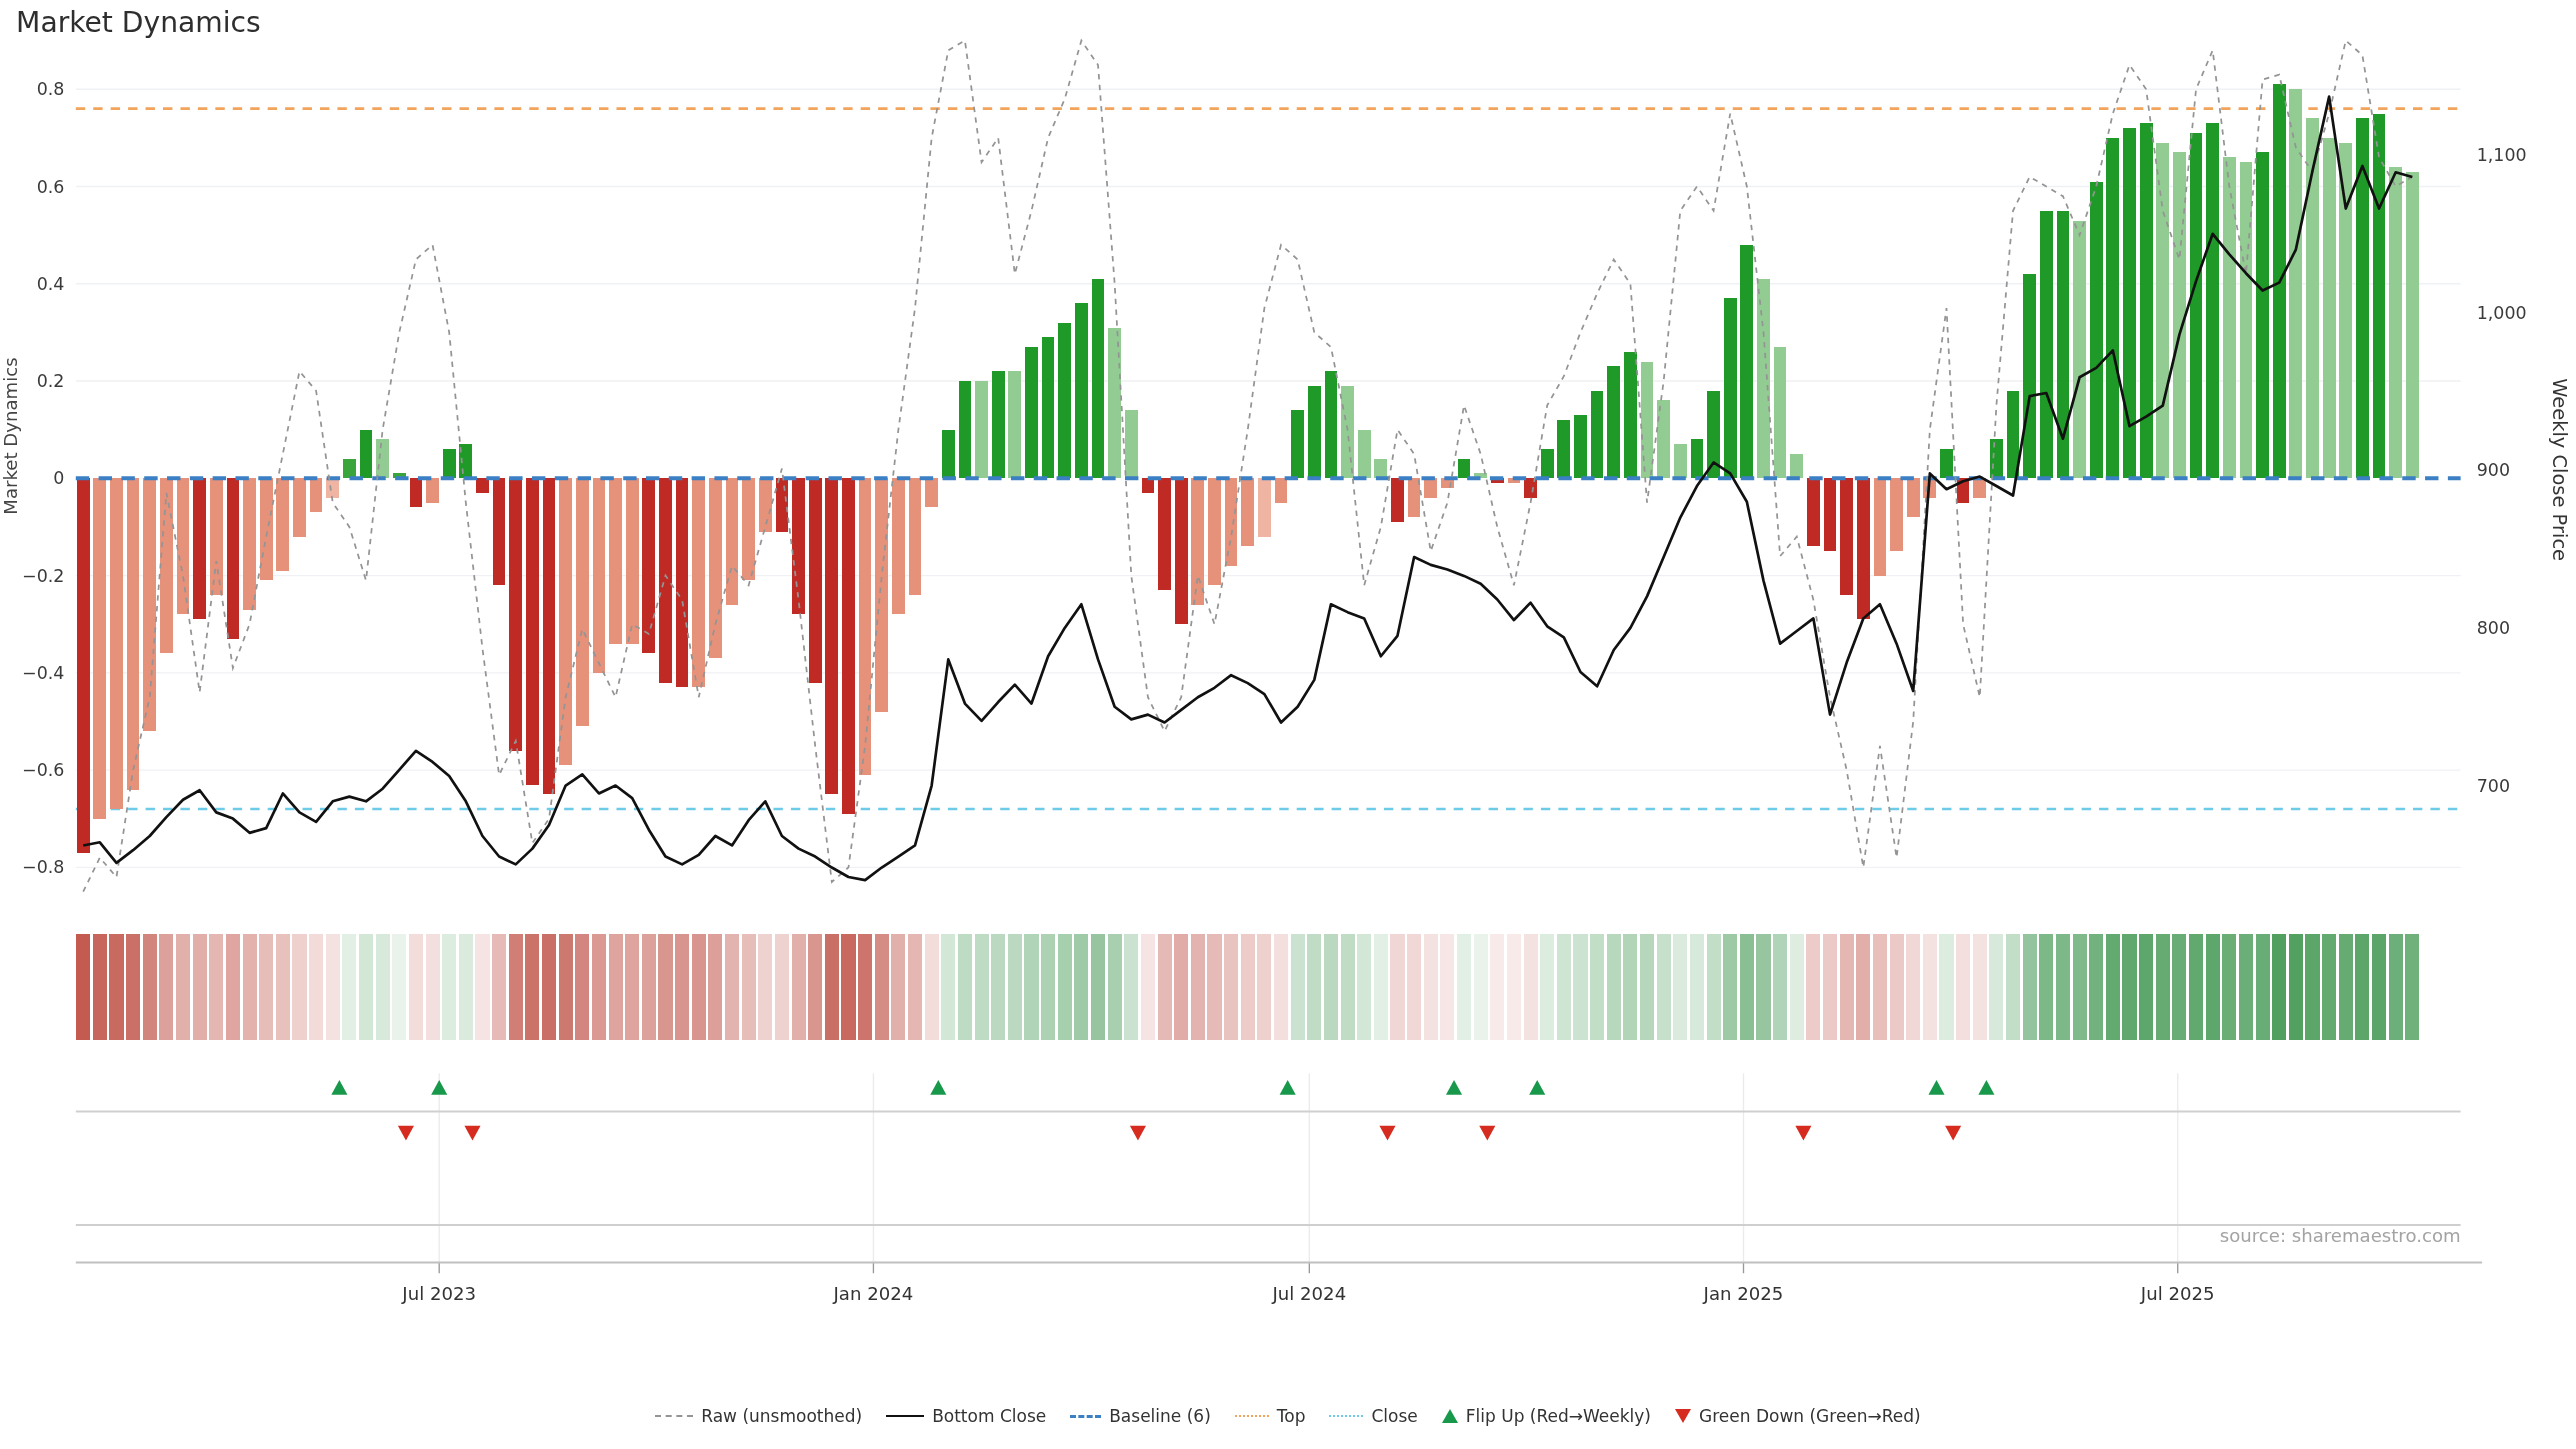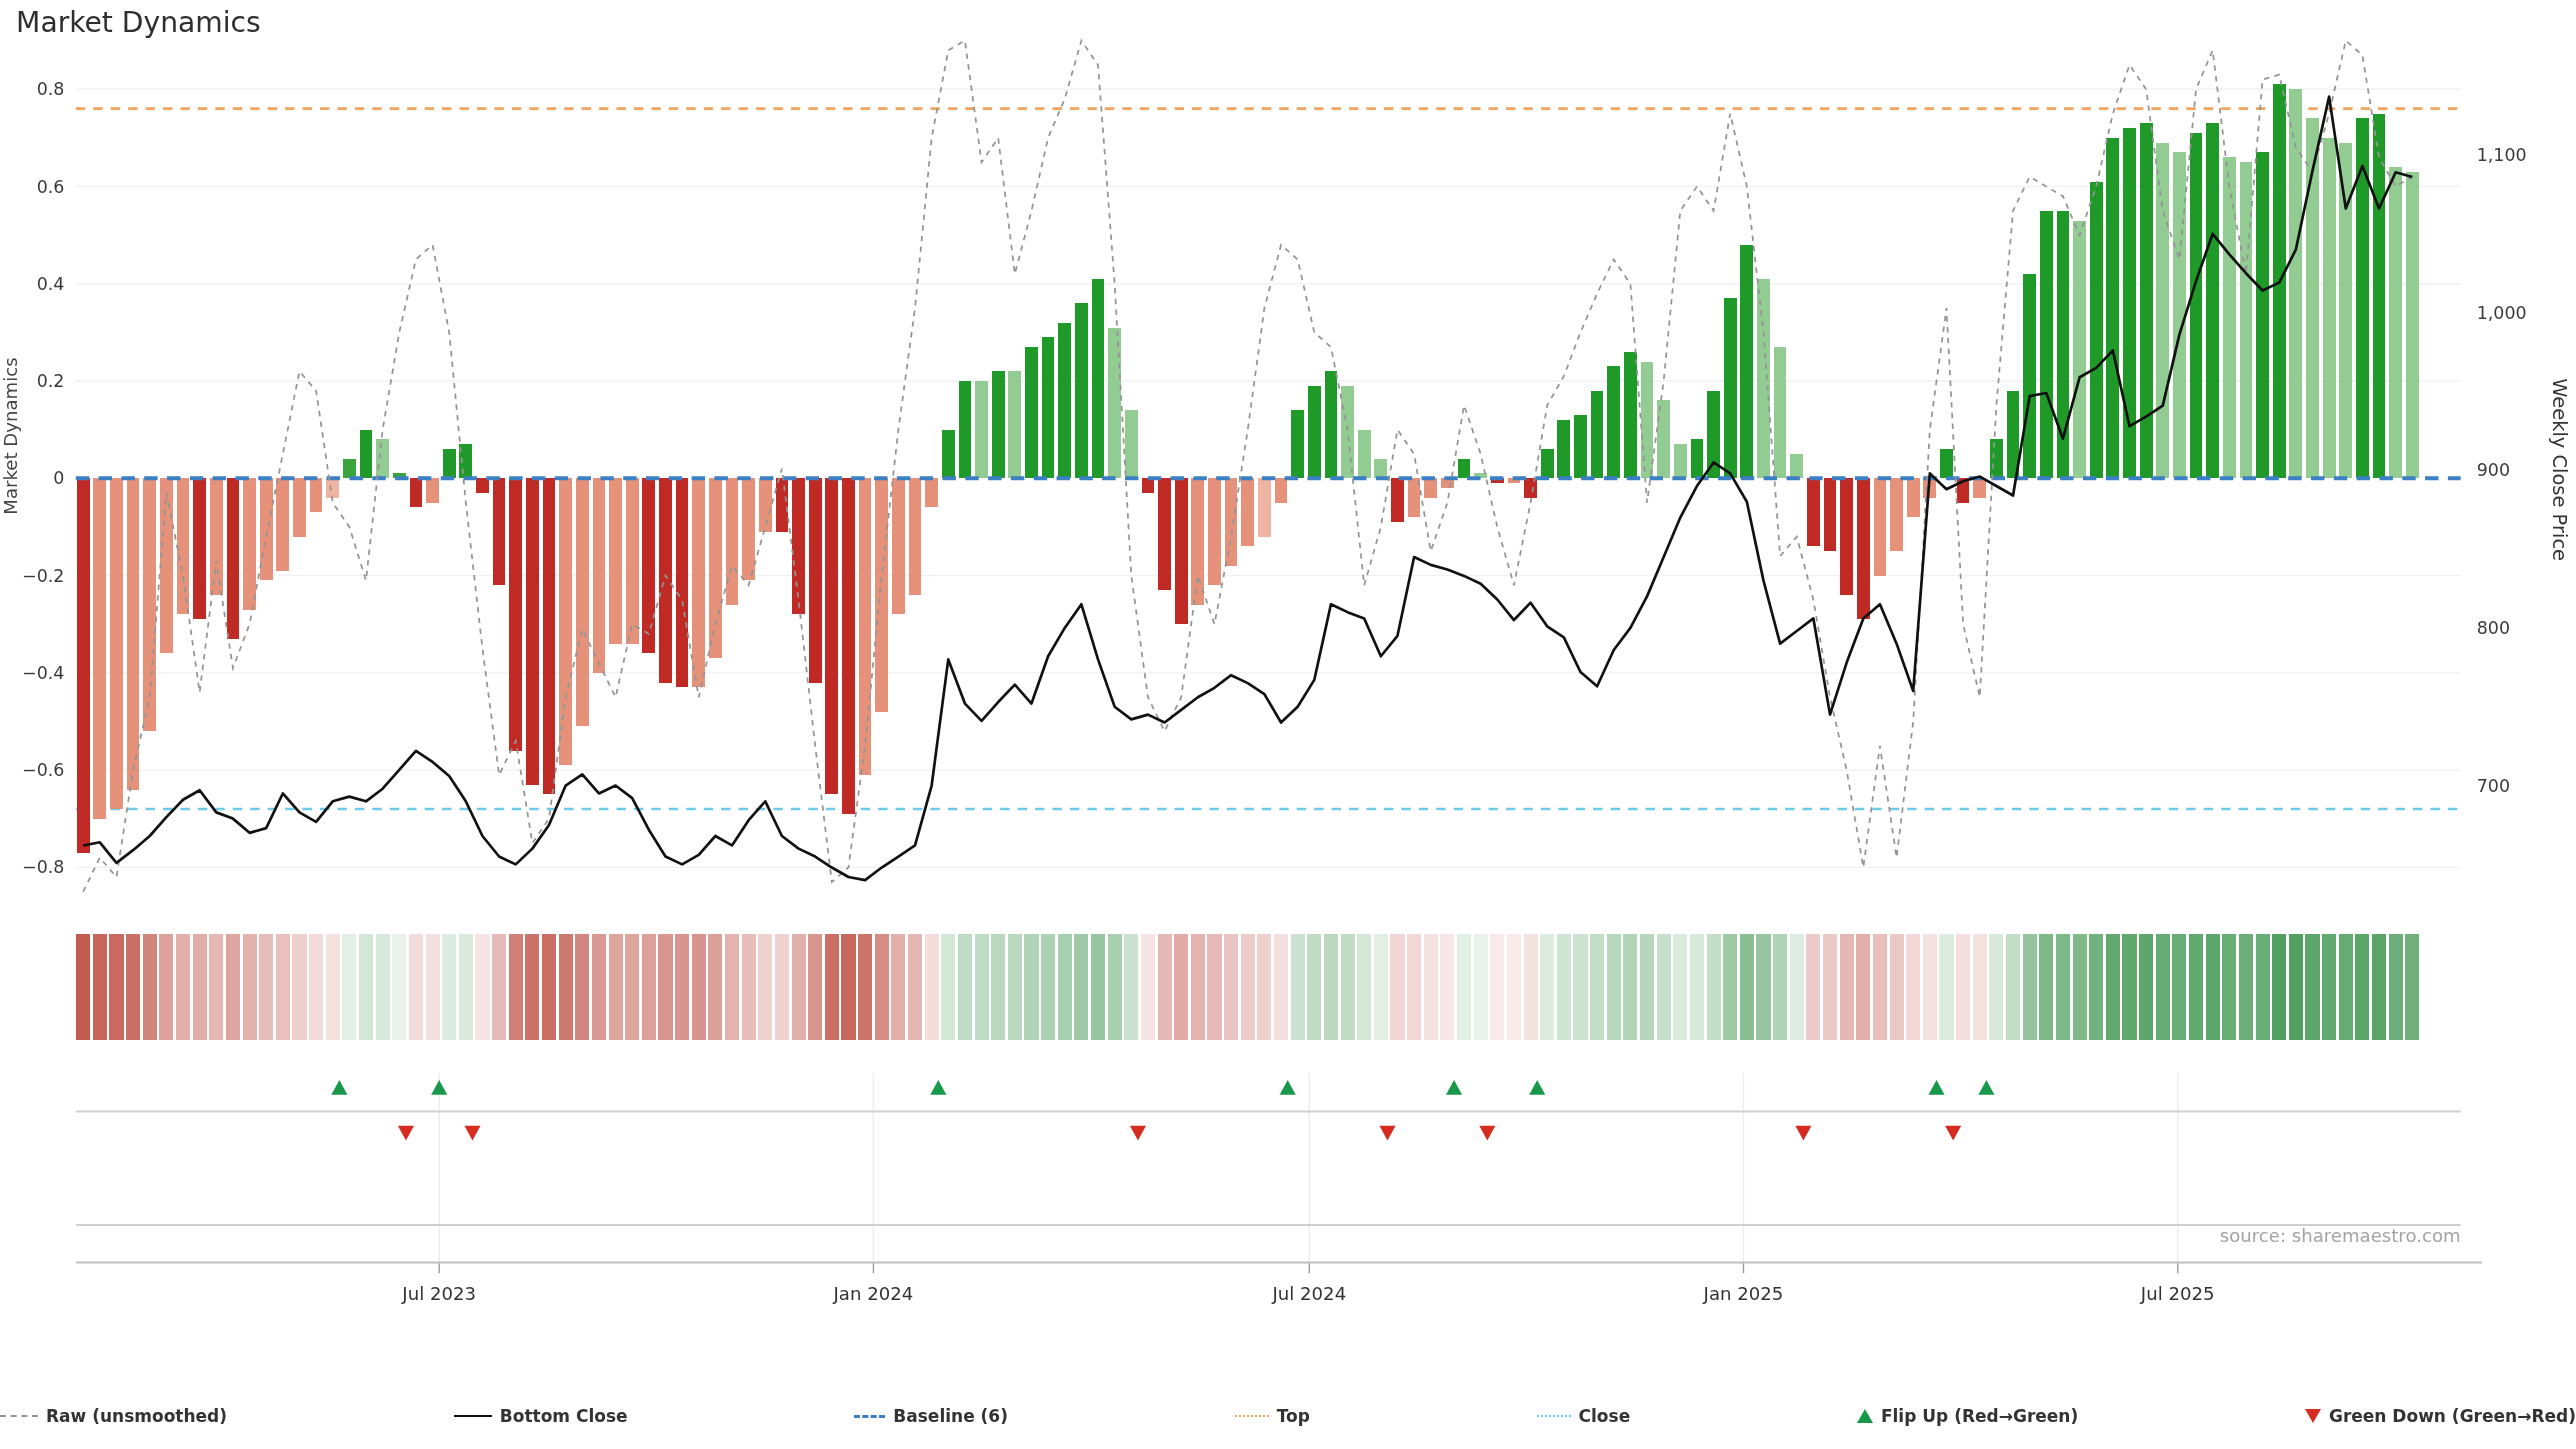--- a/index.html
+++ b/index.html
@@ -1,19 +1,19 @@
 <!DOCTYPE html>
 <html style="font-size:10.7px"><head>
 <meta charset="utf-8">
 <style>
   html,body{margin:0;padding:0;background:#ffffff;}
   body{width:2576px;height:1449px;position:relative;font-family:"DejaVu Sans","Liberation Sans",sans-serif;overflow:hidden;}
   #chart-root{position:absolute;inset:0;}
   svg{display:block;}
-  #legend{position:absolute;left:0;top:1406px;width:2576px;display:flex;justify-content:space-between;align-items:center;gap:24px;font-size:17px;color:#333;font-weight:bold;}
+  #legend{position:absolute;left:0;top:1406px;width:2576px;display:flex;justify-content:center;align-items:center;gap:24px;font-size:17px;color:#333;}
   .legend-item{display:flex;align-items:center;gap:8px;white-space:nowrap;}
   .sw{display:inline-block;width:38px;height:0;}
   .sw-dash-gray{border-top:2px dashed #949494;}
   .sw-line-black{border-top:2.7px solid #111111;}
   .sw-dash-blue{border-top:3.4px dashed #3b7fc4;width:31px;}
   .sw-dot-orange{border-top:2.7px dotted #f2a45c;width:34px;}
   .sw-dot-sky{border-top:2.7px dotted #6ecbe8;width:34px;}
   .sw-tri-up{width:0;height:0;border-left:8.7px solid transparent;border-right:8.7px solid transparent;border-bottom:14.8px solid #18984b;}
   .sw-tri-down{width:0;height:0;border-left:8.7px solid transparent;border-right:8.7px solid transparent;border-top:14.8px solid #d62b1f;}
 </style>
@@ -406,20 +406,20 @@
     <div class="legend-item">
       <span class="sw sw-dot-orange"></span>
       <span>Top</span>
     </div>
     <div class="legend-item">
       <span class="sw sw-dot-sky"></span>
       <span>Close</span>
     </div>
     <div class="legend-item">
       <span class="sw sw-tri-up"></span>
-      <span>Flip Up (Red→Green)</span>
+      <span>Flip Up (Red→Weekly)</span>
     </div>
     <div class="legend-item">
       <span class="sw sw-tri-down"></span>
       <span>Green Down (Green→Red)</span>
     </div>
   </div>
 
 
 </body></html>

